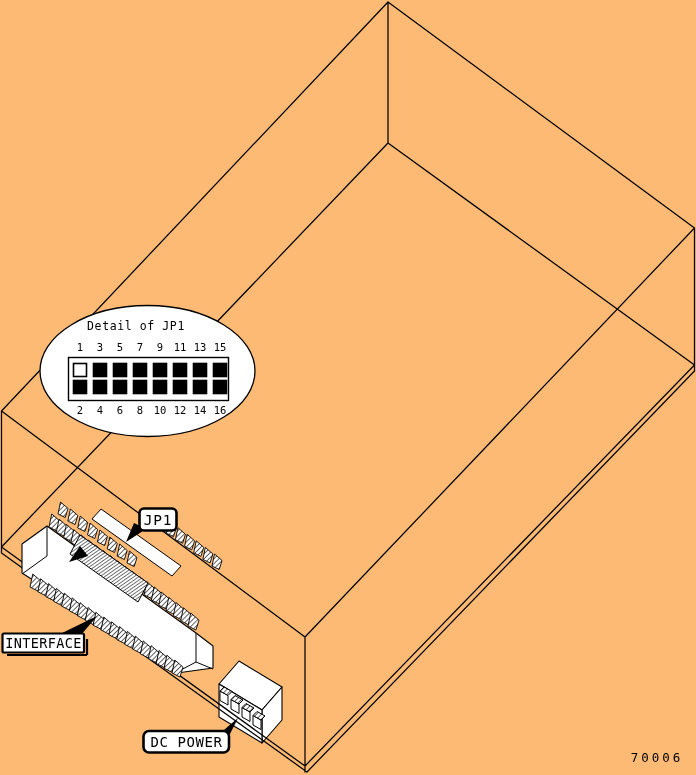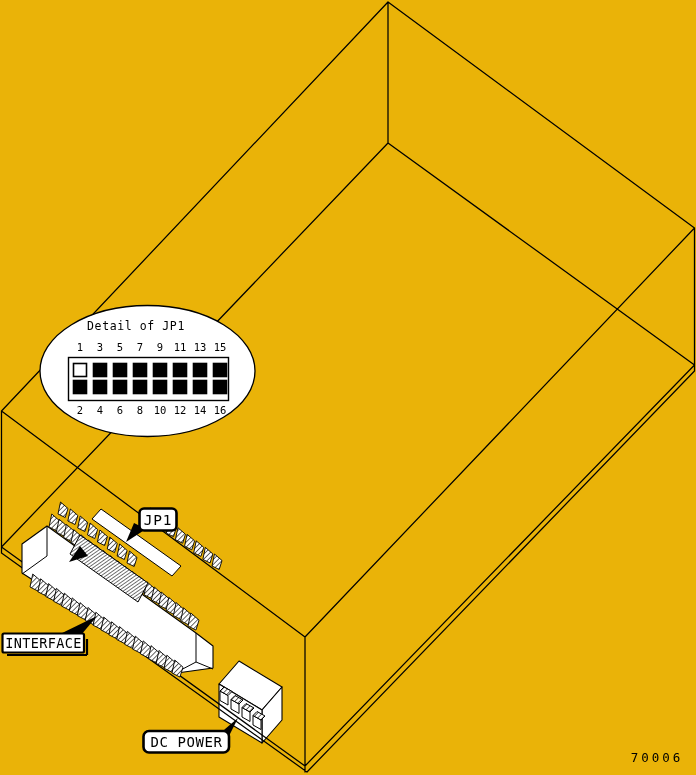--- a/index.html
+++ b/index.html
@@ -1,16 +1,16 @@
 <!DOCTYPE html>
 <html><head>
 <meta charset="utf-8">
 <style>
   html,body{margin:0;padding:0;background:#888;}
-  #stage{position:relative;width:696px;height:775px;background:#eab308;overflow:hidden;
+  #stage{position:relative;width:696px;height:775px;background:#fdba74;overflow:hidden;
          font-family:"DejaVu Sans Mono",monospace;}
   svg{position:absolute;left:0;top:0;}
   svg text{font-family:"DejaVu Sans Mono",monospace;fill:#000;}
 </style>
 </head>
 <body>
 
 <div id="stage">
 <svg width="696" height="775" viewBox="0 0 696 775">
   <defs>

